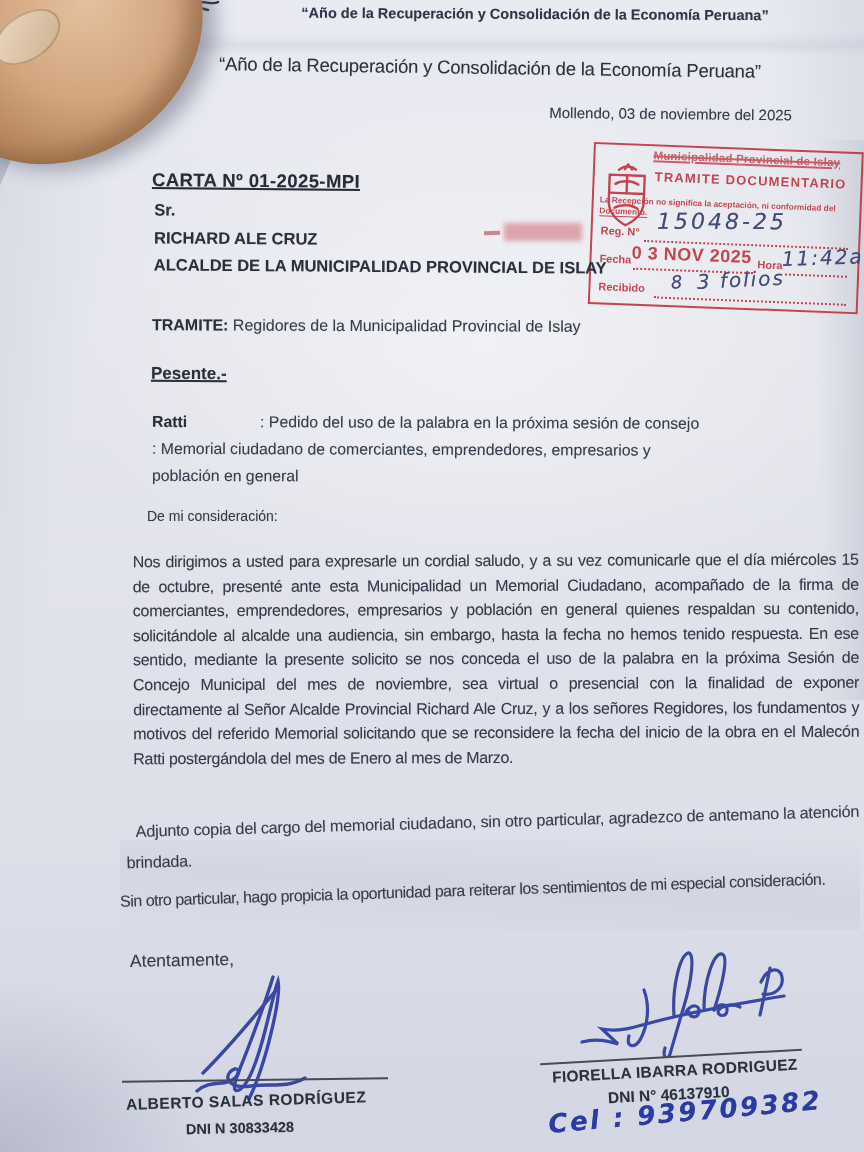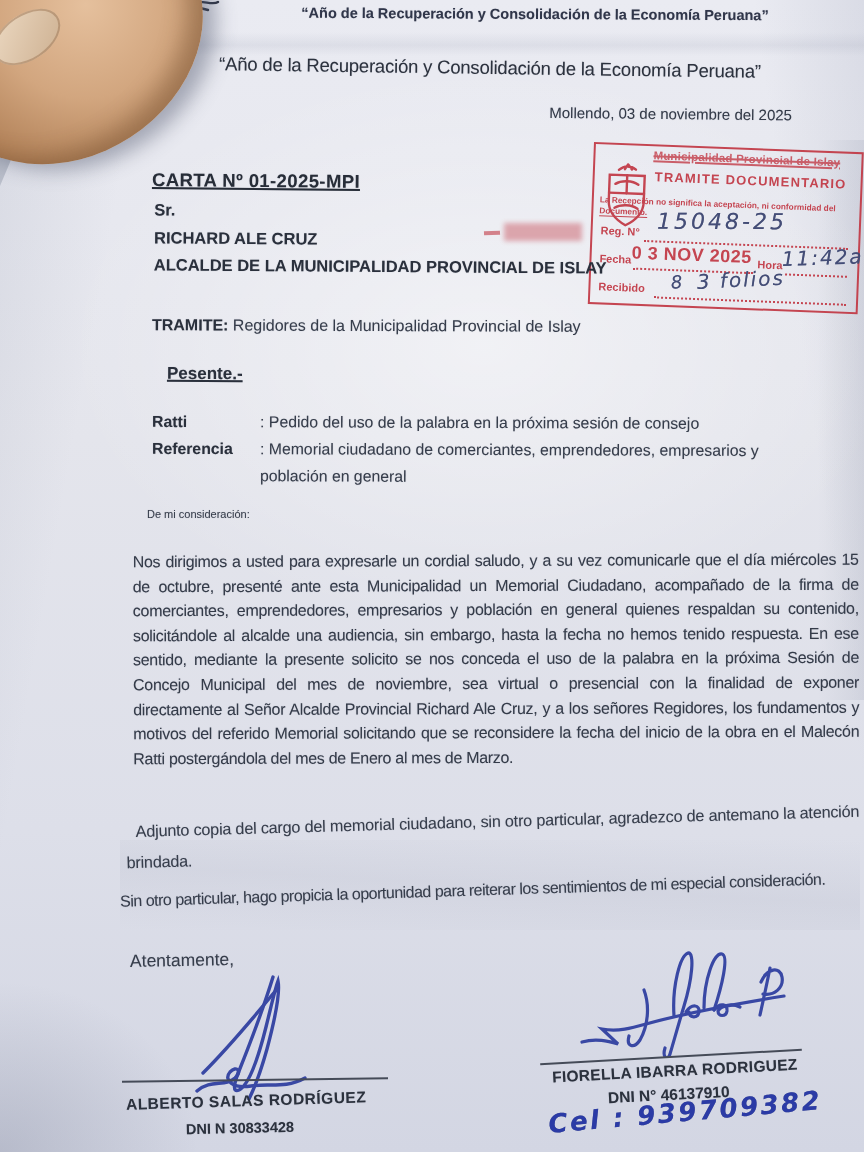--- a/index.html
+++ b/index.html
@@ -71,27 +71,27 @@
   .recibido-mark{left:80px;top:124px;font-size:18px;transform:rotate(-6deg);}
   .recibido-value{left:106px;top:118px;font-size:20px;letter-spacing:2px;transform:rotate(-5deg);}
   .smudge-dash{left:484px;top:231px;width:16px;height:4px;background:#c23945;opacity:.6;transform:rotate(-2deg);}
   .smudge-blob{left:504px;top:223px;width:78px;height:18px;background:#c4414d;opacity:.42;filter:blur(2.5px);}
   
   .carta{left:152px;top:170px;font-size:18.5px;font-weight:700;letter-spacing:.4px;color:#272d38;
     text-decoration:underline;text-decoration-thickness:2px;transform:rotate(.5deg);}
   .recipient{left:154px;top:198px;font-size:16.5px;font-weight:700;line-height:27.5px;color:#2a303c;
     transform:rotate(.4deg);white-space:nowrap;}
   .attention{left:152px;top:317px;font-size:16px;transform:rotate(.2deg);white-space:nowrap;}
-  .presente{left:167px;top:364px;font-size:17px;font-weight:700;color:#2a303c;
+  .presente{left:151px;top:364px;font-size:17px;font-weight:700;color:#2a303c;
     text-decoration:underline;text-decoration-thickness:2px;transform:rotate(.3deg);}
   .reftable{left:152px;top:409px;width:660px;font-size:15.8px;line-height:27px;transform:rotate(.2deg);}
   .refrow{display:flex;}
   .reflabel{width:108px;font-weight:700;color:#2a303c;flex:none;}
   .refval{width:548px;}
-  .greeting{left:147px;top:508px;font-size:11px;}
+  .greeting{left:147px;top:508px;font-size:14px;}
   .para1{left:133px;top:549px;width:726px;font-size:16px;line-height:24.6px;letter-spacing:-.3px;
     text-align:justify;color:#343b49;transform:rotate(-.2deg);}
   .para2{left:126px;top:806px;width:735px;font-size:16.2px;line-height:31px;letter-spacing:-.2px;
     text-indent:10px;transform:rotate(-1.6deg);}
   .para3{left:120px;top:872px;width:745px;font-size:16px;line-height:36px;letter-spacing:-.5px;
     transform:rotate(-1.8deg);}
   .closing{left:130px;top:950px;font-size:17.5px;transform:rotate(-1deg);}
   
   .sigline{border-top:2.2px solid #454b58;height:0;}
   .line-left{left:122px;top:1079px;width:266px;transform:rotate(-.8deg);}
@@ -174,21 +174,20 @@
     <span class="bold" style="color:#2a303c">TRAMITE:</span><span> Regidores de la Municipalidad Provincial de Islay</span>
   </div>
   <div class="abs doc presente">Pesente.-</div>
 
   <div class="abs doc reftable">
     <div class="refrow">
       <span class="reflabel">Ratti</span>
       <span class="refval">: Pedido del uso de la palabra en la próxima sesión de consejo</span>
     </div>
     <div class="refrow">
-      <span class="reflabel">Referencia</span>
       <span class="refval">: Memorial ciudadano de comerciantes, emprendedores, empresarios y población en general</span>
     </div>
   </div>
 
   <div class="abs doc greeting">De mi consideración:</div>
   <div class="abs doc para1">Nos dirigimos a usted para expresarle un cordial saludo, y a su vez comunicarle que el día miércoles 15 de octubre, presenté ante esta Municipalidad un Memorial Ciudadano, acompañado de la firma de comerciantes, emprendedores, empresarios y población en general quienes respaldan su contenido, solicitándole al alcalde una audiencia, sin embargo, hasta la fecha no hemos tenido respuesta. En ese sentido, mediante la presente solicito se nos conceda el uso de la palabra en la próxima Sesión de Concejo Municipal del mes de noviembre, sea virtual o presencial con la finalidad de exponer directamente al Señor Alcalde Provincial Richard Ale Cruz, y a los señores Regidores, los fundamentos y motivos del referido Memorial solicitando que se reconsidere la fecha del inicio de la obra en el Malecón Ratti postergándola del mes de Enero al mes de Marzo.</div>
   <div class="abs doc para2">Adjunto copia del cargo del memorial ciudadano, sin otro particular, agradezco de antemano la atención brindada.</div>
   <div class="abs doc para3">Sin otro particular, hago propicia la oportunidad para reiterar los sentimientos de mi especial consideración.</div>
   <div class="abs doc closing">Atentamente,</div>
 

